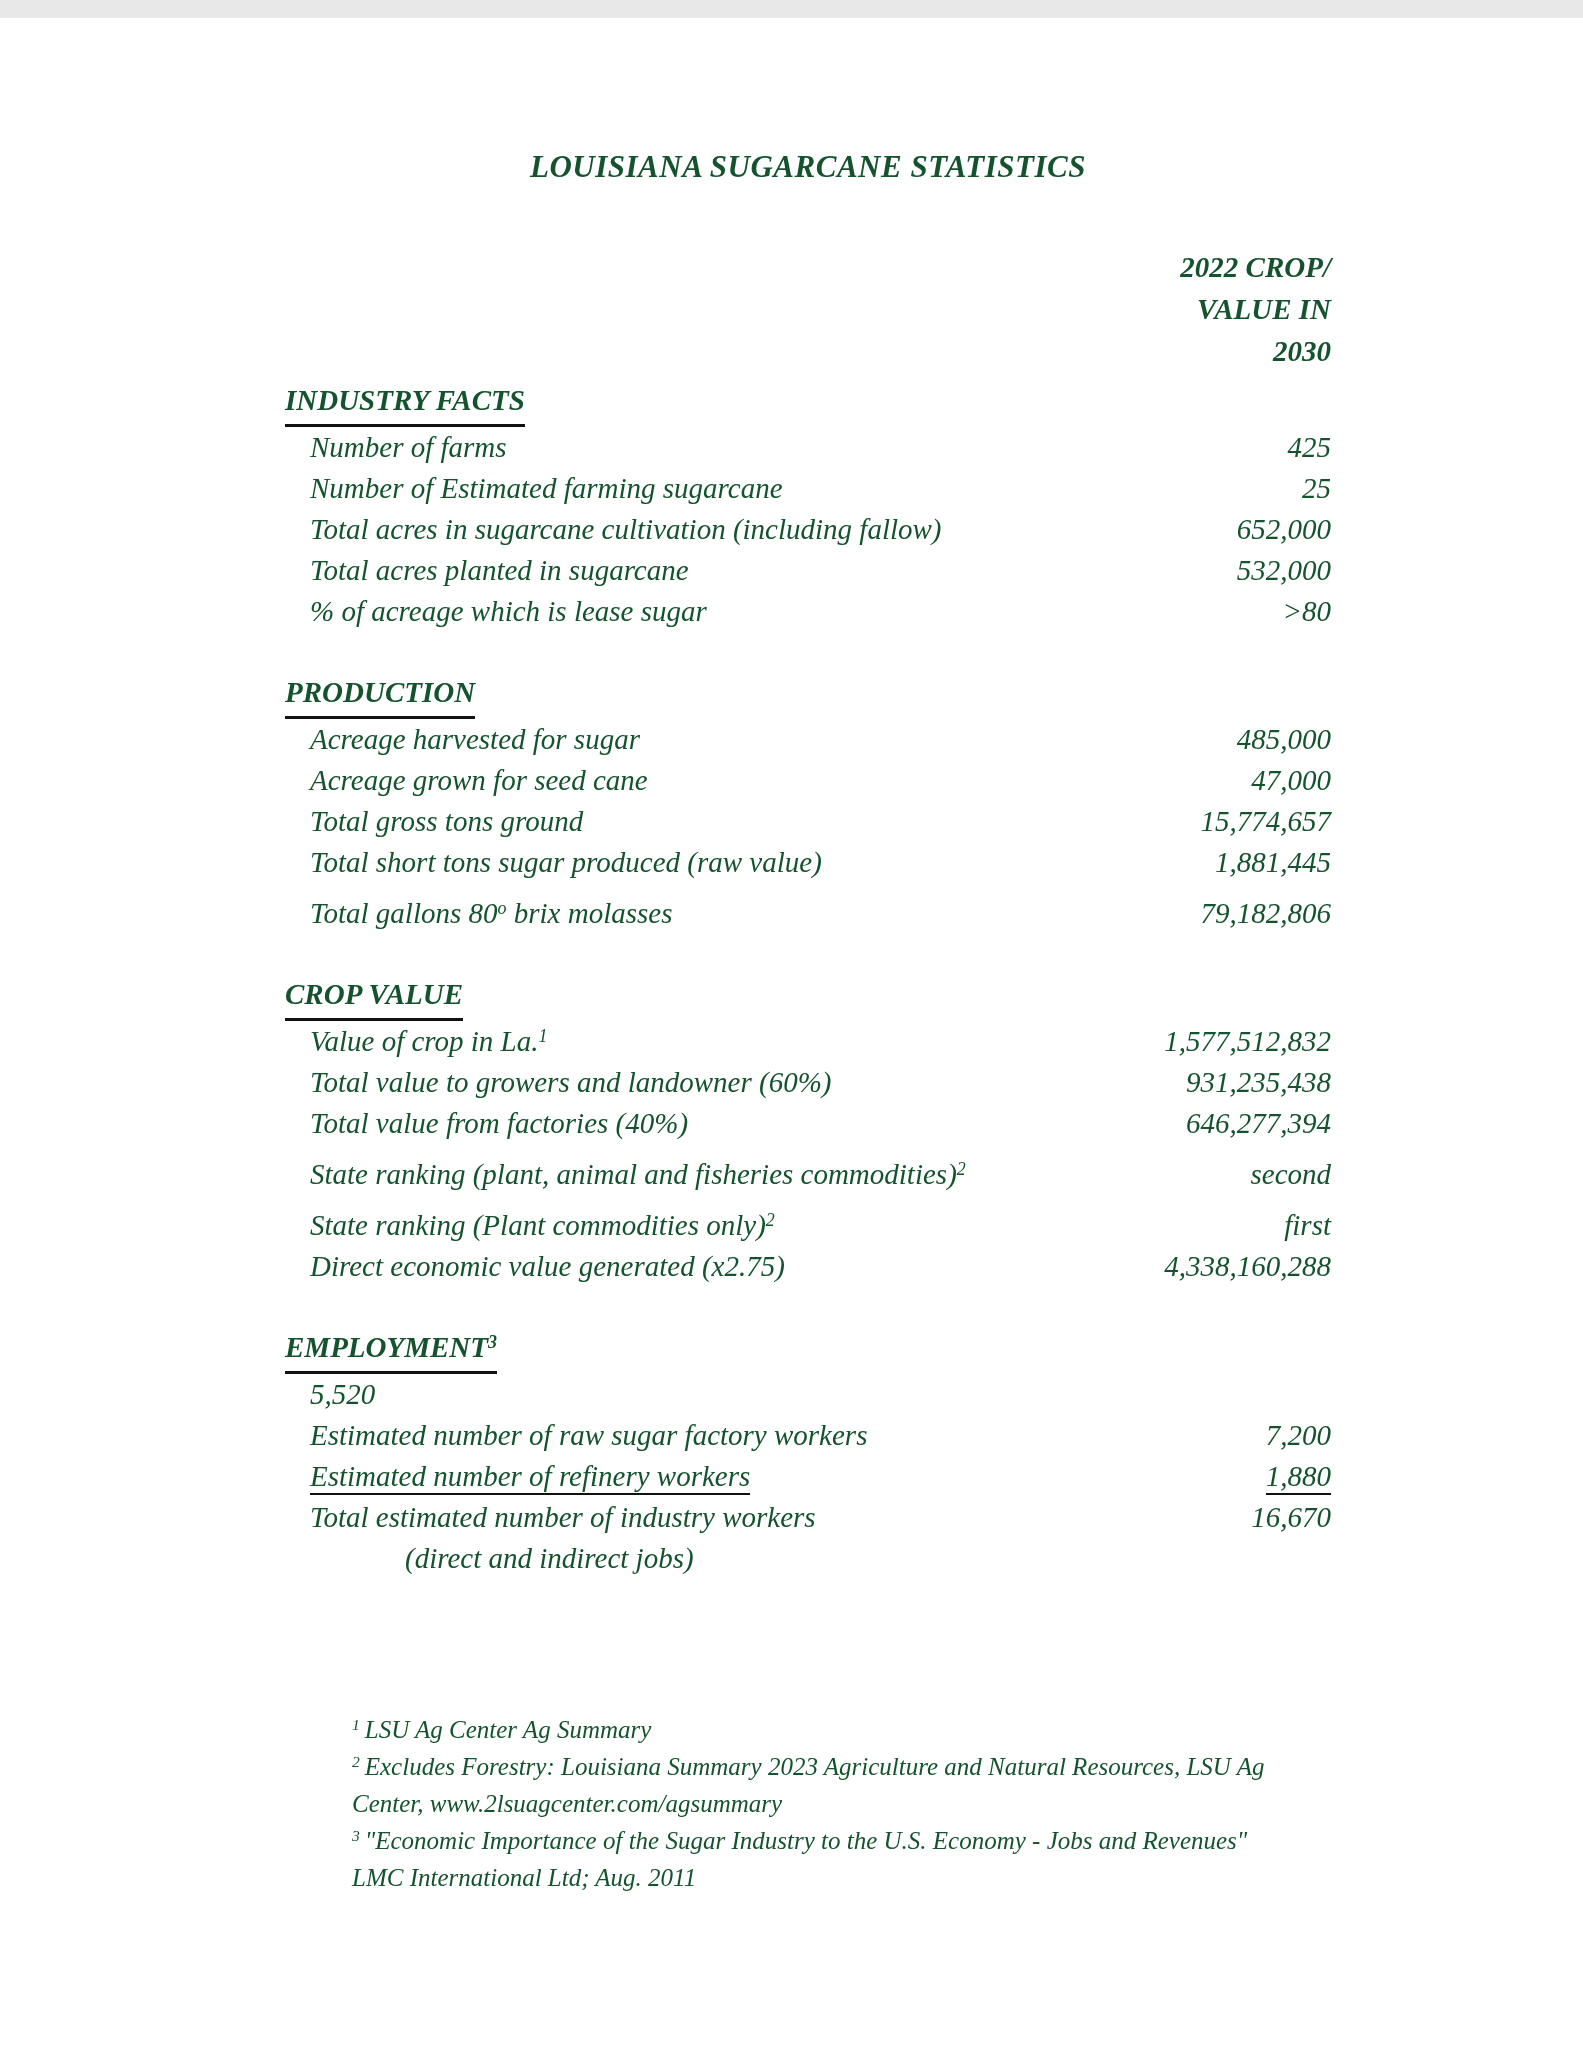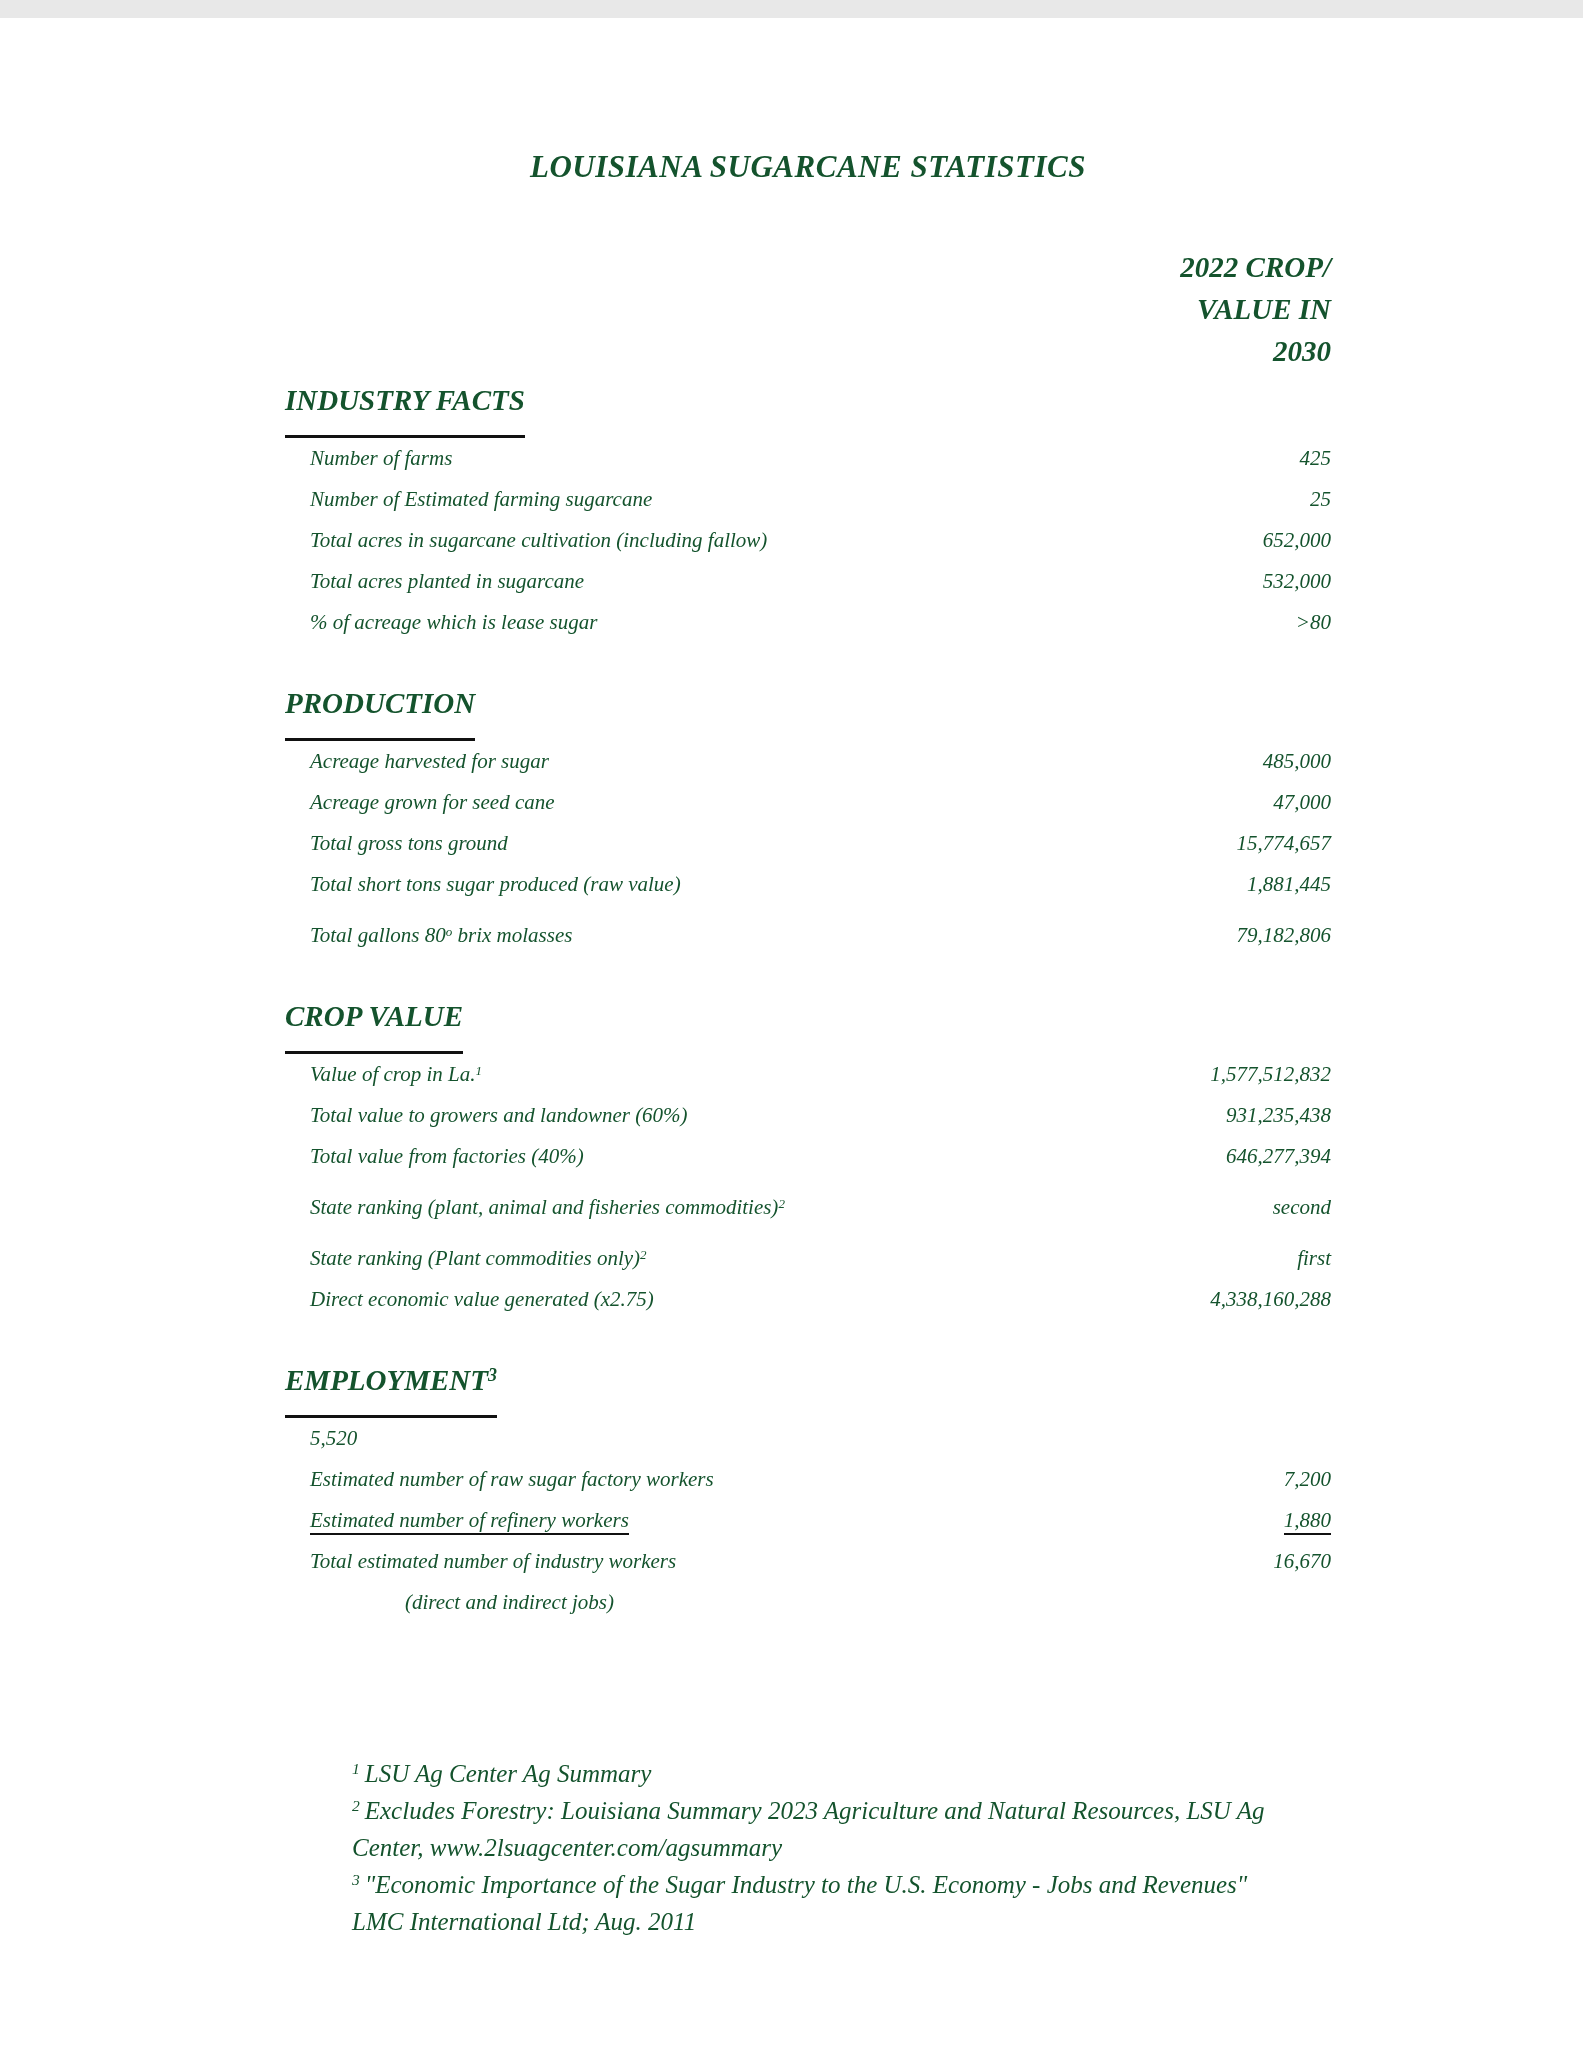--- a/index.html
+++ b/index.html
@@ -36,29 +36,29 @@
   }
   .section { margin-top: 0; }
   .section-heading {
     margin-top: 40px;
     font-size: 29px;
     font-weight: bold;
     line-height: 41px;
   }
   .section-heading .hd {
     border-bottom: 3px solid #111111;
-    padding-bottom: 14px;
+    padding-bottom: 3px;
     display: inline-block;
   }
   .sec-first .section-heading { margin-top: 8px; }
   .row {
     display: flex;
     justify-content: space-between;
     align-items: flex-start;
-    font-size: 21px;
+    font-size: 29px;
     line-height: 41px;
     padding-left: 25px;
   }
   .row.spaced { margin-top: 10px; }
   .row .label { white-space: nowrap; }
   .row .value { white-space: nowrap; text-align: right; }
   .row.indent2 { padding-left: 120px; justify-content: flex-start; }
   .u { border-bottom: 2px solid #111111; padding-bottom: 1px; }
   sup {
     font-size: 0.62em;

